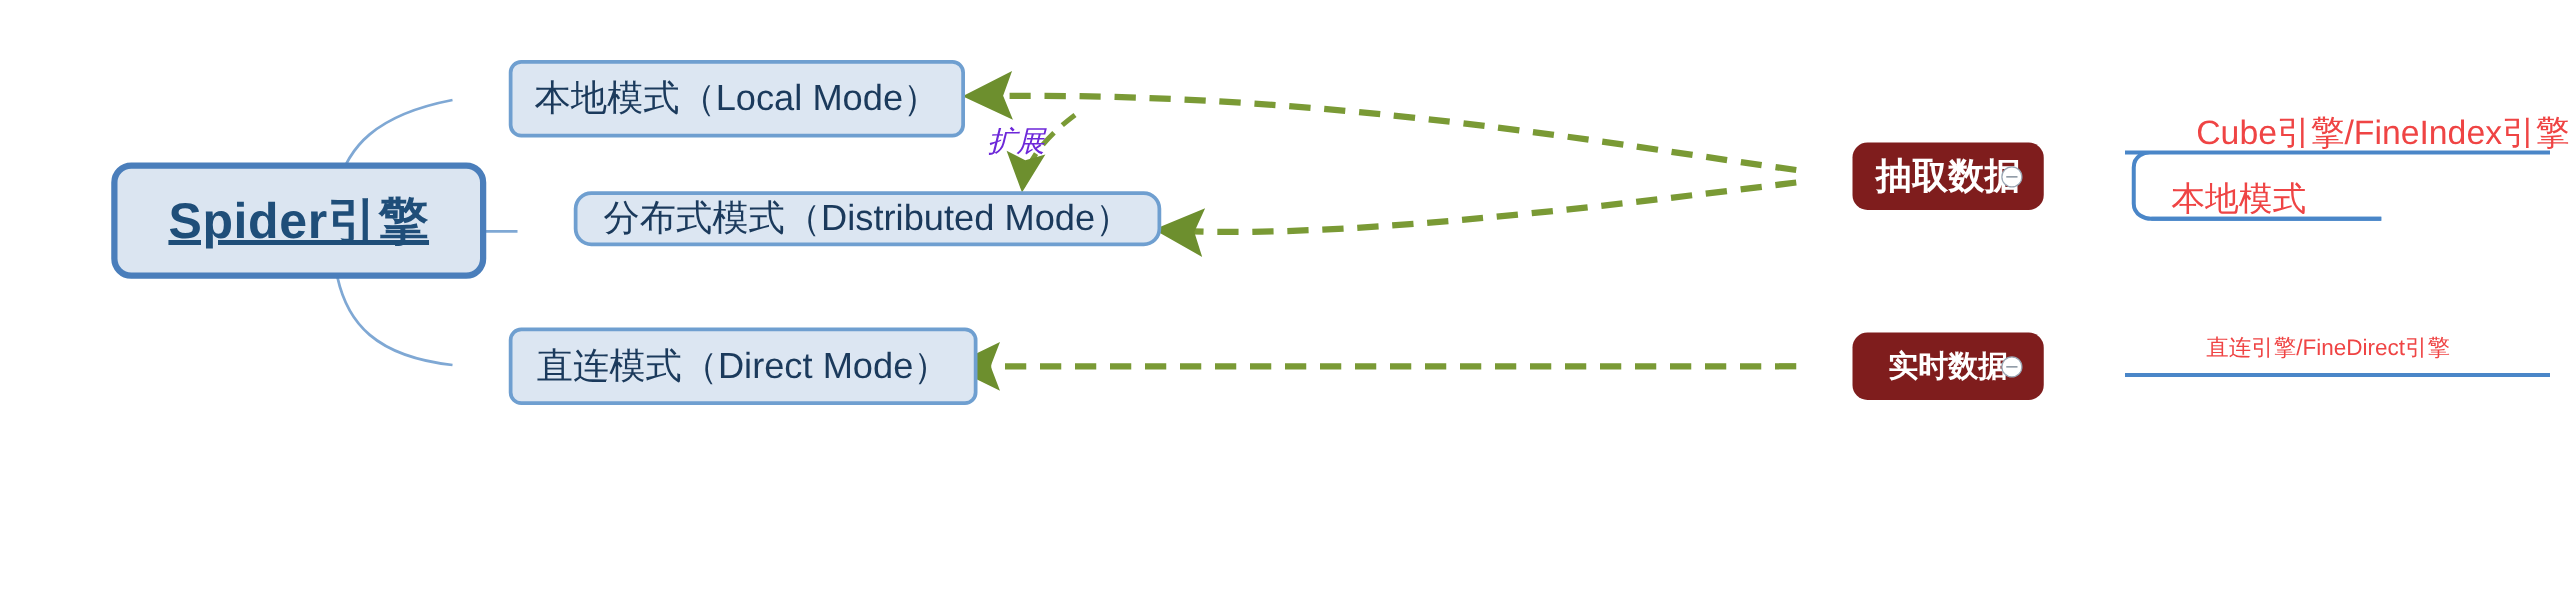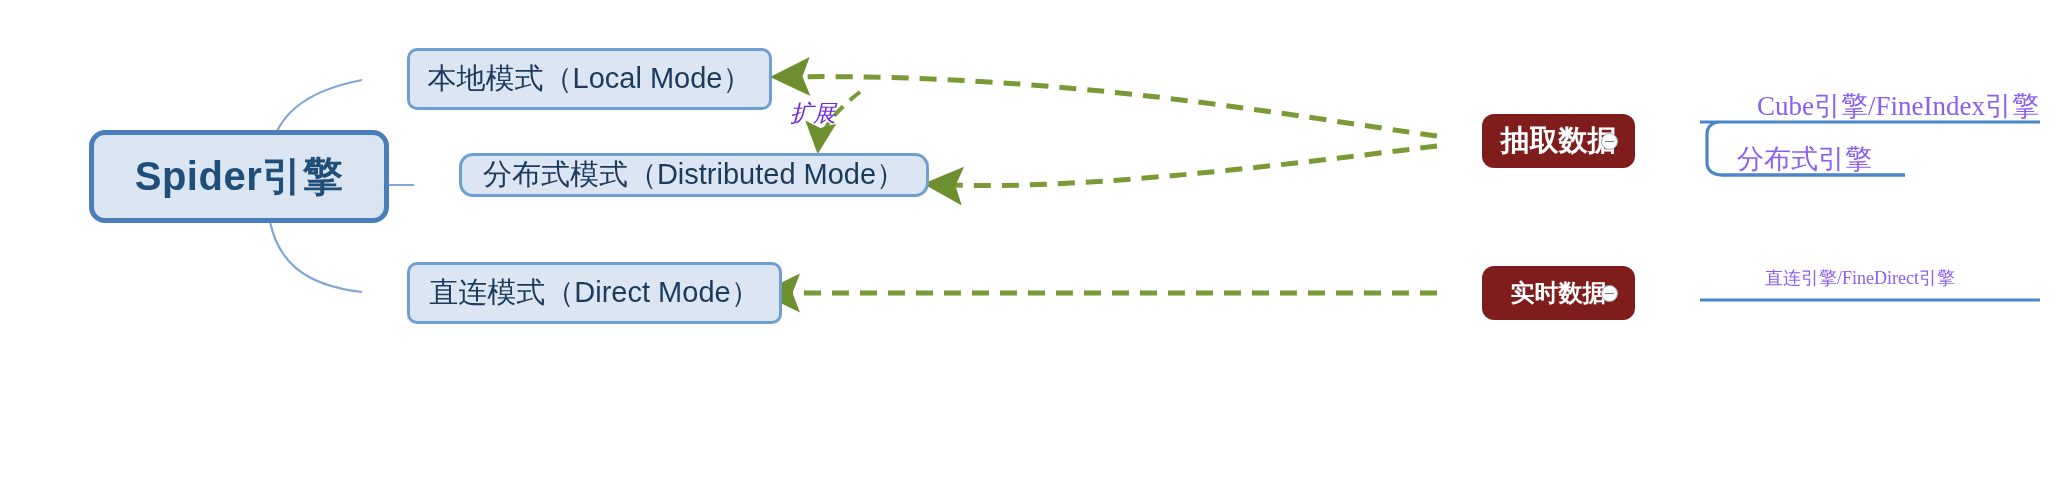--- a/index.html
+++ b/index.html
@@ -43,23 +43,22 @@
   .blue-node{
     background:#7f1d1d;
     border-radius:12px;
     color:#ffffff;
     font-weight:bold;
   }
 
   
   .leaf-label{
     position:absolute;
-    color:#8b5cf6;
+    color:#ef4444;
     white-space:nowrap;
-    font-family:Liberation Serif, serif;
   }
 
   .collapse-icon{
     position:absolute;
     width:17px;height:17px;
     border:1.6px solid #9aa7b5;
     border-radius:50%;
     background:#ffffff;
     box-sizing:border-box;
   }
@@ -119,21 +118,21 @@
     <g stroke="#4a86c8" stroke-width="3.2" fill="none">
       <line x1="1720" y1="122" x2="2040" y2="122"></line>
       <line x1="1721" y1="175" x2="1905" y2="175"></line>
     </g>
 
     <g stroke="#4a86c8" stroke-width="3.2" fill="none">
       <line x1="1700" y1="300" x2="2040" y2="300"></line>
     </g>
   </svg>
 
-  <div class="node root-node" style="left:44px;top:130px;width:300px;height:93px;font-size:40px;">
+  <div class="node root-node" style="left:44px;top:130px;width:300px;height:93px;font-size:40px;text-decoration:underline;">
     <span>Spider引擎</span>
   </div>
 
   <div class="node mode-node" style="left:362px;top:48px;width:365px;height:62px;font-size:29px;">
     <span>本地模式（Local Mode）</span>
   </div>
 
   <div class="node mode-node" style="left:414px;top:153px;width:470px;height:44px;font-size:29px;border-radius:14px;">
     <span>分布式模式（Distributed Mode）</span>
   </div>
@@ -154,20 +153,20 @@
   <div class="node blue-node" style="left:1437px;top:266px;width:153px;height:54px;font-size:24px;">
     <span>实时数据</span>
   </div>
   <div class="collapse-icon" style="left:1601px;top:285px;"></div>
 
   <div class="leaf-label" style="left:1757px;top:88px;font-size:27px;">
     <span>Cube引擎/FineIndex引擎</span>
   </div>
 
   <div class="leaf-label" style="left:1737px;top:141px;font-size:27px;">
-    <span>分布式引擎</span>
+    <span>本地模式</span>
   </div>
 
   <div class="leaf-label" style="left:1765px;top:266px;font-size:18px;">
     <span>直连引擎/FineDirect引擎</span>
   </div>
 
 </div>
 
 </body></html>

